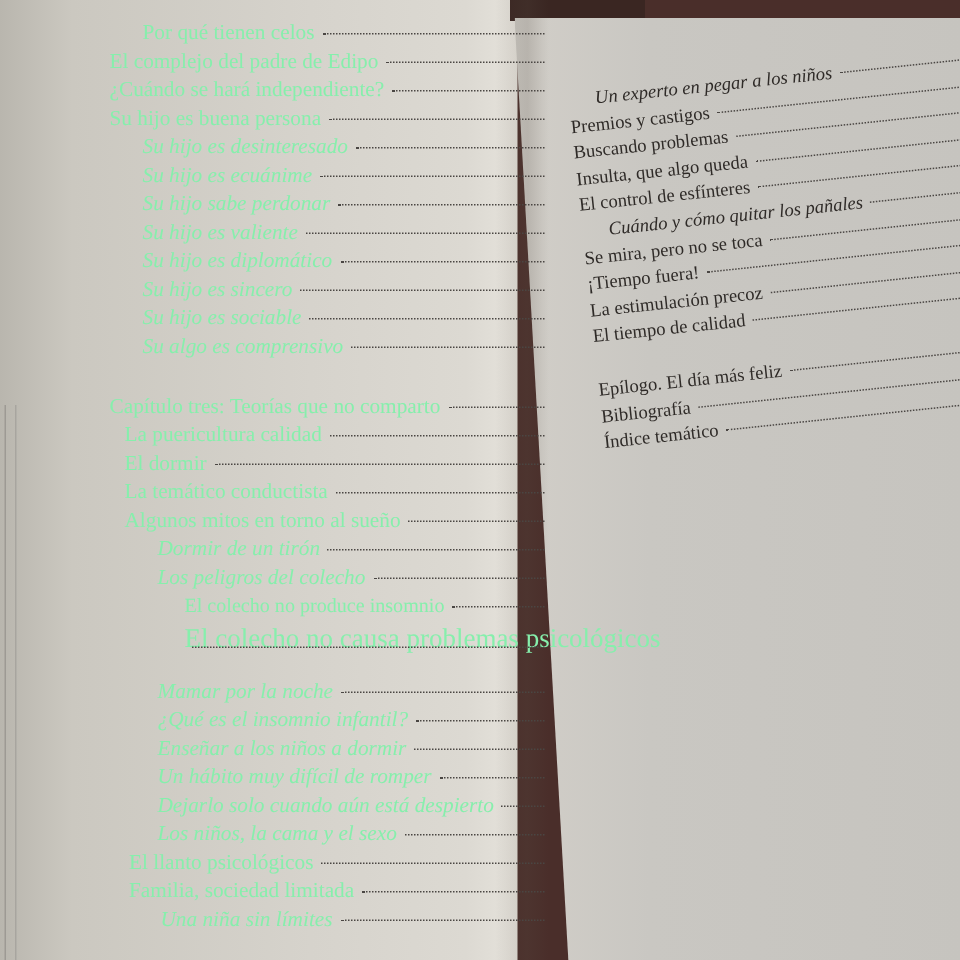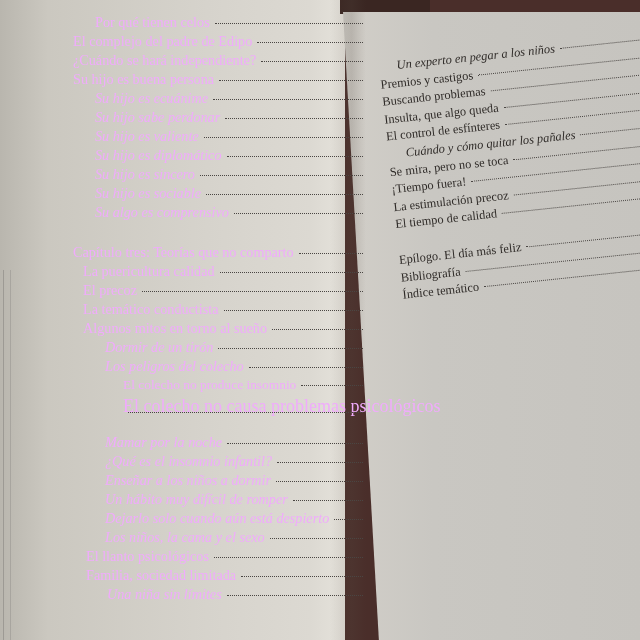--- a/index.html
+++ b/index.html
@@ -23,21 +23,21 @@
   }
   .spine-shadow {
     position:absolute; left:330px; top:0; width:36px; height:640px;
     background:linear-gradient(90deg,rgba(0,0,0,0) 0%,rgba(90,80,70,0.18) 60%,rgba(0,0,0,0) 100%);
   }
   .dark-corner {
     position:absolute; left:340px; top:0; width:90px; height:14px; background:#3a2622;
   }
   .toc-left { position:absolute; left:73px; top:14px; width:290px; }
   .entry {
-    display:flex; align-items:baseline; height:19px; font-size:14.2px; color:#f0abfc;
+    display:flex; align-items:baseline; height:19px; font-size:14.2px; color:#86efac;
     white-space:nowrap;
   }
   .entry.italic { font-style:italic; }
   .entry .label { flex:0 0 auto; }
   .entry .leader {
     flex:1 1 auto; margin-left:5px; border-bottom:1.5px dotted #4a4643; height:0;
     transform:translateY(-3px);
   }
   .indent-0 { padding-left:0; }
   .indent-1 { padding-left:22px; }
@@ -71,20 +71,24 @@
     </div>
   <div class="entry indent-0">
       <span class="label">¿Cuándo se hará independiente?</span>
       <span class="leader"></span>
     </div>
   <div class="entry indent-0">
       <span class="label">Su hijo es buena persona</span>
       <span class="leader"></span>
     </div>
   <div class="entry italic indent-1">
+      <span class="label">Su hijo es desinteresado</span>
+      <span class="leader"></span>
+    </div>
+  <div class="entry italic indent-1">
       <span class="label">Su hijo es ecuánime</span>
       <span class="leader"></span>
     </div>
   <div class="entry italic indent-1">
       <span class="label">Su hijo sabe perdonar</span>
       <span class="leader"></span>
     </div>
   <div class="entry italic indent-1">
       <span class="label">Su hijo es valiente</span>
       <span class="leader"></span>
@@ -110,21 +114,21 @@
 
   <div class="entry indent-0">
       <span class="label">Capítulo tres: Teorías que no comparto</span>
       <span class="leader"></span>
     </div>
   <div class="entry indent-1" style="padding-left:10px">
       <span class="label">La puericultura calidad</span>
       <span class="leader"></span>
     </div>
   <div class="entry indent-1" style="padding-left:10px">
-      <span class="label">El precoz</span>
+      <span class="label">El dormir</span>
       <span class="leader"></span>
     </div>
   <div class="entry indent-1" style="padding-left:10px">
       <span class="label">La temático conductista</span>
       <span class="leader"></span>
     </div>
   <div class="entry indent-1" style="padding-left:10px">
       <span class="label">Algunos mitos en torno al sueño</span>
       <span class="leader"></span>
     </div>

